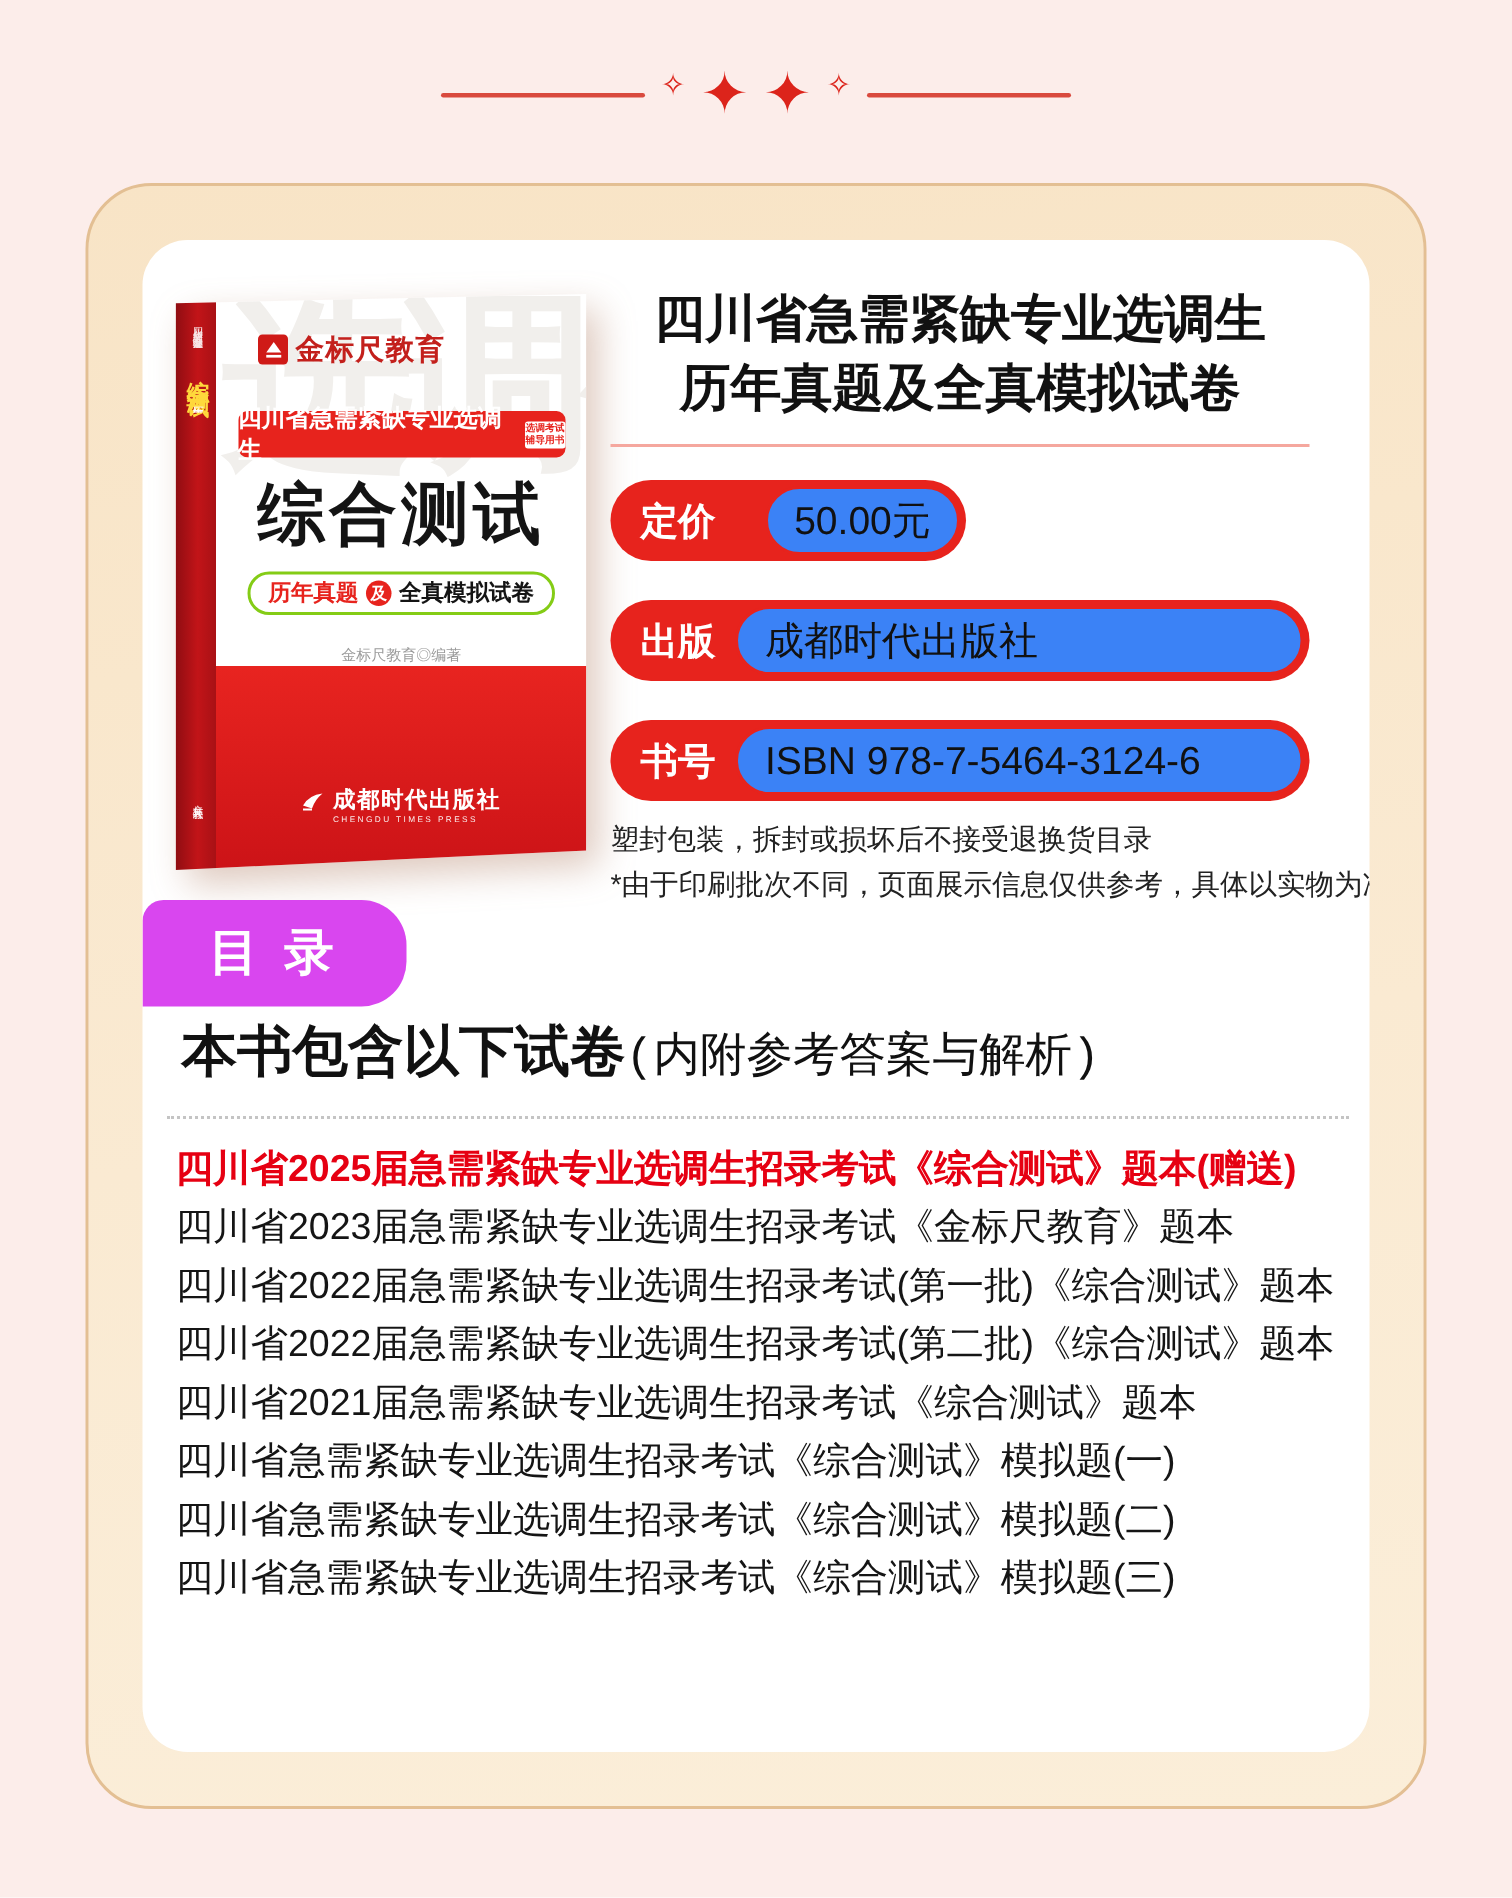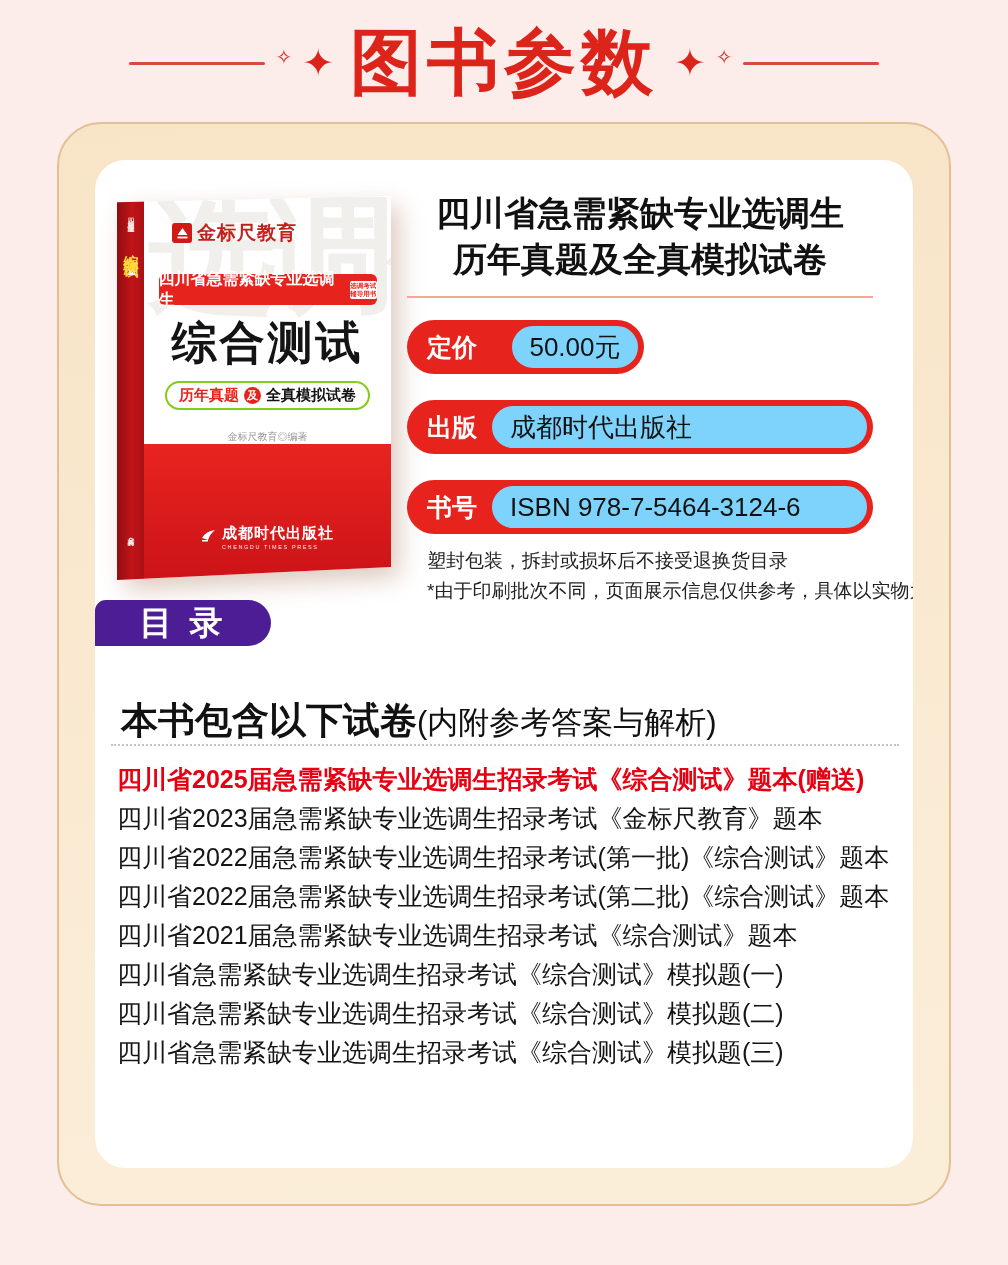--- a/index.html
+++ b/index.html
@@ -127,50 +127,49 @@
     background:#e7231d; border-radius:28px; height:54px;
     padding:4px; margin-top:26px;
   }
   .pill-row.first { margin-top:22px; }
   .pill-row.narrow { width:237px;gap:20px; }
   .pill-label {
     color:#fff; font-weight:bold; font-size:25px;
     display:flex; align-items:center; padding:0 13px 0 16px; white-space:nowrap;
   }
   .pill-value {
-    flex:1; background:#7dd3fc; border:2px solid #e7231d; border-radius:24px;
+    flex:1; background:#3b82f6; border:2px solid #e7231d; border-radius:24px;
     display:flex; align-items:center; font-size:26px; color:#111;
     padding:0 18px; white-space:nowrap;
   }
   .pill-row.narrow .pill-value { justify-content:center; padding:0 10px; }
-  .notes { margin-top:12px; font-size:19px; color:#222; line-height:30px; white-space:nowrap;margin-left:20px; }
+  .notes { margin-top:12px; font-size:19px; color:#222; line-height:30px; white-space:nowrap; }
 
   
   .badge {
-    position:absolute; left:0; top:440px; width:176px; height:46px;
-    background:#4c1d95; border-radius:14px 30px 30px 0;
+    position:absolute; left:0; top:440px; width:176px; height:71px;
+    background:#d946ef; border-radius:14px 30px 30px 0;
     color:#fff; font-size:33px; font-weight:800;
     display:flex; align-items:center; justify-content:center; letter-spacing:4px;
   }
-  .heading { position:absolute; left:26px; top:536px; white-space:nowrap; }
+  .heading { position:absolute; left:26px; top:516px; white-space:nowrap;font-family:Liberation Mono, monospace; }
   .heading-bold { font-size:37px; font-weight:800; color:#111; }
   .heading-normal { font-size:31px; font-weight:400; color:#111; }
   .dotted { position:absolute; left:16px; right:14px; top:584px; border-top:2px dotted #c4c4c4; }
   .list { position:absolute; left:22px; top:600px; right:16px; }
   .list-item { font-size:25px; line-height:39px; color:#151515; white-space:nowrap; }
   .list-item.highlight { color:#e60012; font-weight:bold; }
 </style>
 </head>
 <body>
 
 <div class="header">
   <span class="deco-line"></span>
   <span class="spark-small">✧</span>
   <span class="spark-big">✦</span>
-  <span class="page-title">图书参数</span>
   <span class="spark-big">✦</span>
   <span class="spark-small">✧</span>
   <span class="deco-line"></span>
 </div>
 
 <div class="outer-card">
   <div class="inner-card">
 
     <div class="book">
       <div class="book-inner">

